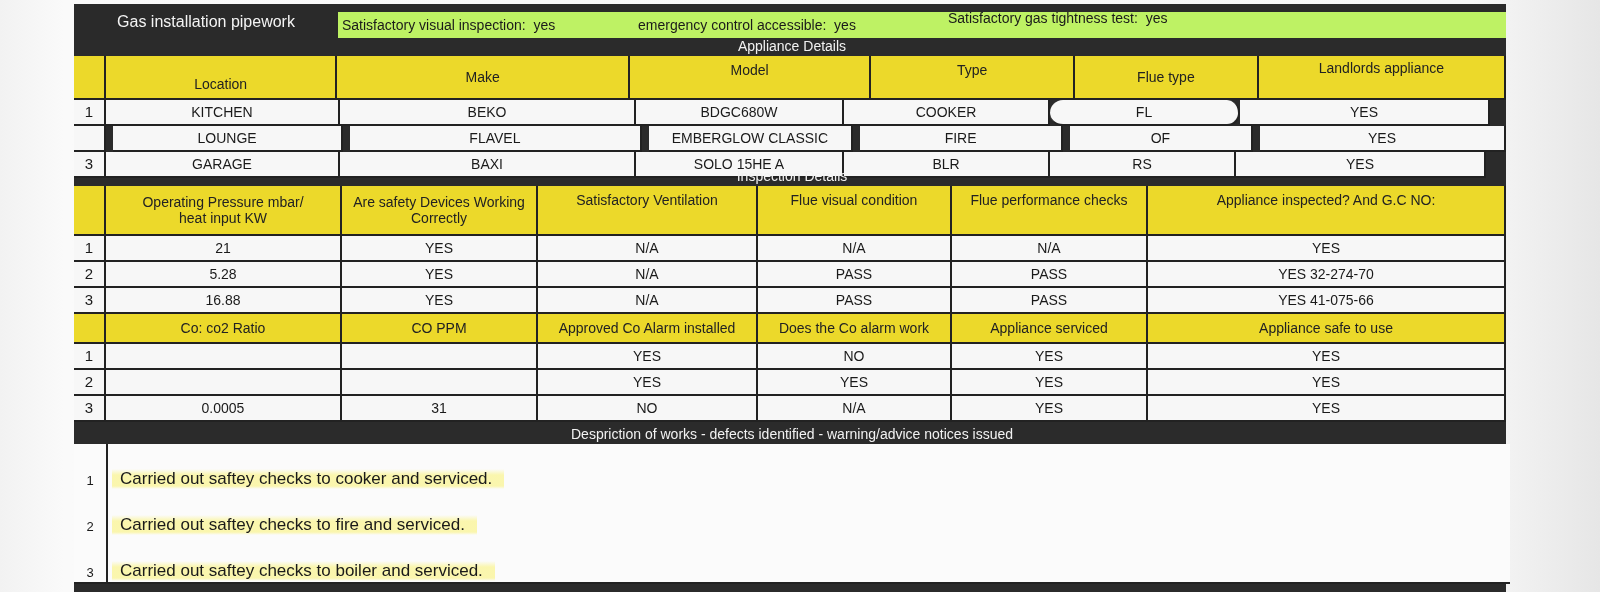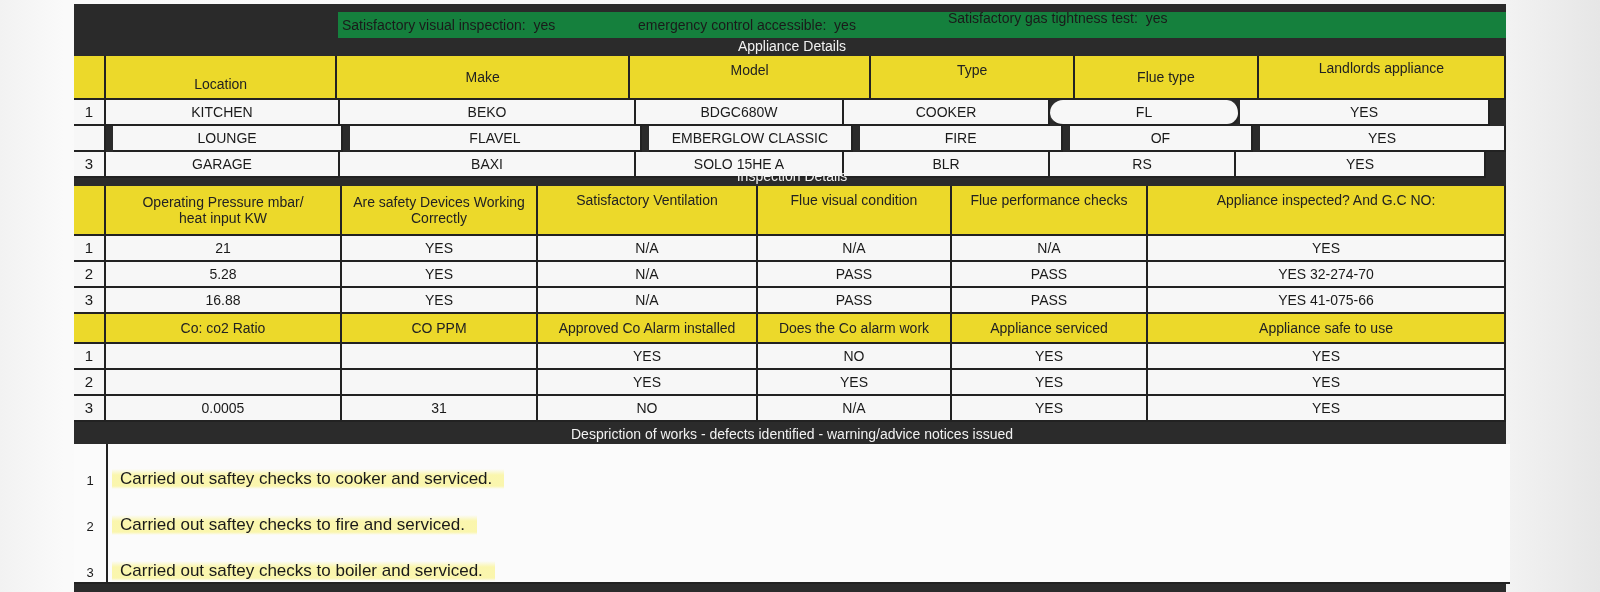--- a/index.html
+++ b/index.html
@@ -15,33 +15,34 @@
   }
   .row { position:absolute; left:0; width:100%; display:flex; }
   .dark { background:#2a2a2a; color:#f4f4f4; }
   .cell {
     box-sizing:border-box; border-right:2px solid #222; border-bottom:2px solid #222;
     background:#f7f7f7; display:flex; align-items:center; justify-content:center;
     font-size:14px; text-align:center; line-height:16px; overflow:hidden;
   }
   .yel { background:#ecd92a; color:#222; }
   .num { width:32px; flex:none; font-size:15px; }
-  .white-bar { background:#15803d; color:#1a1a1a; }
+  .white-bar { background:#bef264; color:#1a1a1a; }
   .banner { position:absolute; left:2px; width:100%; text-align:center; color:#f2f2f2; font-size:14px; }
   .desc-row { position:absolute; left:0; width:1436px; display:flex; background:#fbfbfb; border-bottom:2px solid #222; }
   .desc-num { width:34px; box-sizing:border-box; border-right:2px solid #222; display:flex; align-items:flex-end; justify-content:center; padding-bottom:2px; font-size:13px; }
   .desc-text { flex:1; display:flex; align-items:flex-end; padding-left:4px; padding-bottom:1px; font-size:17px; }
   .hl { background:linear-gradient(180deg, rgba(250,245,170,0) 0%, rgba(250,245,160,0.85) 30%, rgba(250,245,160,0.85) 85%, rgba(250,245,170,0) 100%); padding:0 12px 0 8px; }
 </style>
 </head>
 <body>
 
 <div class="sheet">
 
   <div class="row dark" style="top:0;height:36px;">
+    <div style="width:264px;display:flex;align-items:center;justify-content:center;font-size:16px;color:#f4f4f4;">Gas installation pipework</div>
     <div class="white-bar" style="position:absolute;left:264px;top:8px;width:1168px;height:26px;display:flex;align-items:center;font-size:14px;">
       <span style="position:absolute;left:4px;"><span>Satisfactory visual inspection:</span>&nbsp; <span>yes</span></span>
       <span style="position:absolute;left:300px;"><span>emergency control accessible:</span>&nbsp; <span>yes</span></span>
       <span style="position:absolute;left:610px;top:-2px;"><span>Satisfactory gas tightness test:</span>&nbsp; <span>yes</span></span>
     </div>
   </div>
 
   <div class="banner" style="top:34px;height:18px;">Appliance Details</div>
 
   <div class="row" style="top:52px;height:44px;">

